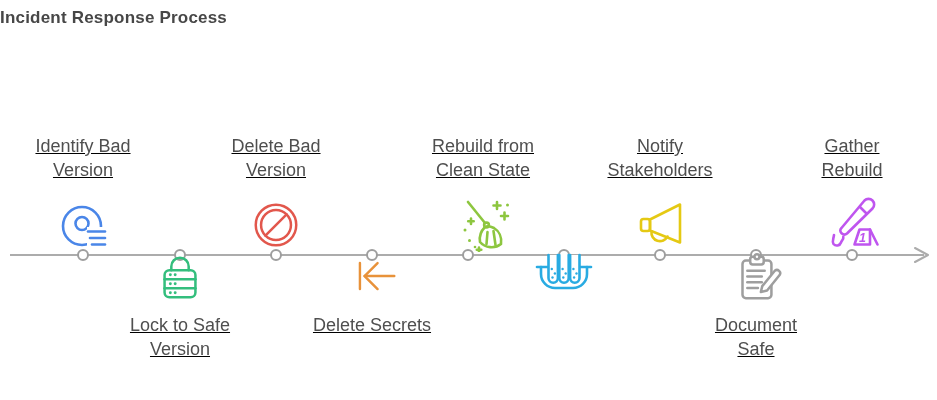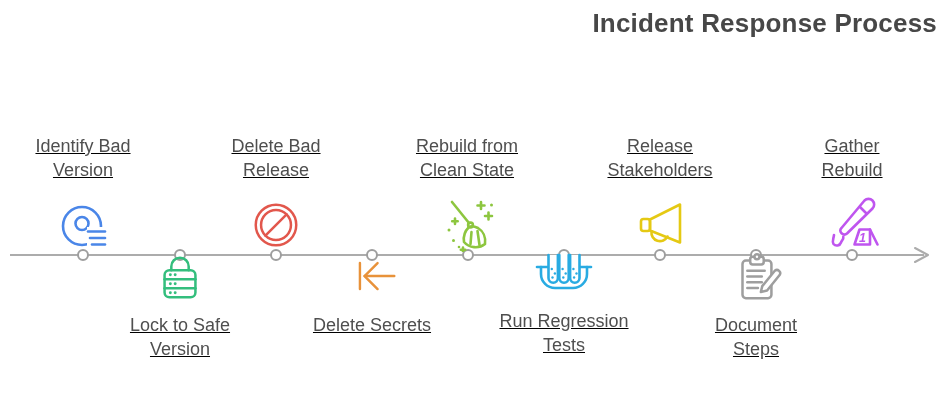--- a/index.html
+++ b/index.html
@@ -1,22 +1,22 @@
 <!DOCTYPE html>
 <html><head>
 <meta charset="utf-8">
 <style>
   html,body{margin:0;padding:0;background:#ffffff;}
   .canvas{
     position:relative;width:937px;height:400px;background:#ffffff;overflow:hidden;
     font-family:"Liberation Sans",sans-serif;
   }
   .title{
-    position:absolute;top:8px;left:0;width:100%;text-align:right;
-    font-size:26px;font-weight:bold;color:#474747;letter-spacing:.2px;
+    position:absolute;top:8px;left:0;width:100%;text-align:left;
+    font-size:17px;font-weight:bold;color:#474747;letter-spacing:.2px;
   }
   .step{
     position:absolute;width:150px;display:flex;flex-direction:column;align-items:center;text-decoration:underline;
   }
   .step.above{top:134px;height:118px;justify-content:space-between;}
   .step.below{top:250px;}
   .label{
     font-size:18px;line-height:24px;color:#4F4F4F;text-align:center;white-space:pre-line;
   }
   .step.below .label{margin-top:9px;}
@@ -88,42 +88,42 @@
             <circle cx="23" cy="44.3" r="1.5"></circle>
         </g>
       </svg>
     </span>
     <div class="label">Lock to Safe
 Version</div>
   </div>
 
   <div class="step above" style="left:201px">
     <div class="label">Delete Bad
-Release</div>
+Version</div>
     <span class="icon" style="color: rgb(226, 87, 76);">
       <svg width="54" height="54" viewBox="0 0 56 56">
         <circle cx="28" cy="28" r="21"></circle>
         <circle cx="28" cy="28" r="15.5"></circle>
         <line x1="17" y1="39" x2="39" y2="17"></line>
       </svg>
     </span>
   </div>
 
   <div class="step below" style="left:297px">
     <span class="icon" style="color: rgb(232, 146, 58);">
       <svg width="52" height="54" viewBox="0 0 56 56">
         <line x1="15" y1="13" x2="15" y2="41"></line>
         <line x1="20" y1="27" x2="52" y2="27"></line>
         <path d="M34,13 L20,27 L34,41"></path>
       </svg>
     </span>
     <div class="label">Delete Secrets</div>
   </div>
 
-  <div class="step above" style="left:392px">
+  <div class="step above" style="left:408px">
     <div class="label">Rebuild from
 Clean State</div>
     <span class="icon" style="color: rgb(141, 198, 63);">
       <svg width="56" height="56" viewBox="0 0 56 56" stroke-width="2.4">
         <line x1="13" y1="6" x2="30" y2="27"></line>
         <circle cx="31.5" cy="29" r="2.4"></circle>
         <path d="M30,31 C26,35 24,40 25,46 C30,52 40,53 46,48 C47,41 44,35 39,32 C36,30.5 32.5,29.5 30,31 Z"></path>
         <line x1="32.5" y1="36" x2="31.5" y2="48"></line>
         <line x1="38.5" y1="35" x2="40.5" y2="49"></line>
         <path d="M42,6 v7 M38.5,9.5 h7"></path>
@@ -154,26 +154,24 @@
             <circle cx="17.5" cy="27.5" r="1.2"></circle>
           <circle cx="27.6" cy="19" r="1.2"></circle>
             <circle cx="30.7" cy="23.5" r="1.2"></circle>
             <circle cx="28.3" cy="27.5" r="1.2"></circle>
           <circle cx="38.4" cy="19" r="1.2"></circle>
             <circle cx="41.5" cy="23.5" r="1.2"></circle>
             <circle cx="39.1" cy="27.5" r="1.2"></circle>
         </g>
       </svg>
     </span>
-    <div class="label">Run Regression
-Tests</div>
   </div>
 
   <div class="step above" style="left:585px">
-    <div class="label">Release
+    <div class="label">Notify
 Stakeholders</div>
     <span class="icon" style="color: rgb(229, 201, 19);">
       <svg width="56" height="56" viewBox="0 0 56 56">
         <path d="M18,23.5 L48,8.5 L48,46.5 L18,34.5 Z"></path>
         <rect x="9" y="23" width="9" height="12" rx="2.5"></rect>
         <path d="M19.5,35.5 A8.5,8.5 0 0 0 35.5,40.5"></path>
       </svg>
     </span>
   </div>
 
@@ -184,21 +182,21 @@
         <rect class="wfill" x="22" y="7" width="14" height="8" rx="2.5" fill="#fff"></rect>
         <circle class="wfill" cx="29" cy="7" r="2.6" fill="#fff"></circle>
         <line x1="19" y1="21.5" x2="37" y2="21.5"></line>
         <line x1="19" y1="27.5" x2="34" y2="27.5"></line>
         <line x1="19" y1="33.5" x2="34" y2="33.5"></line>
         <line x1="19" y1="39.5" x2="30" y2="39.5"></line>
         <path class="wfill" d="M33,43.5 L34.5,37.5 L47.5,21.5 A3.4,3.4 0 0 1 52.5,26 L39.5,42 L33,43.5 Z" fill="#fff"></path>
       </svg>
     </span>
     <div class="label">Document
-Steps</div>
+Safe</div>
   </div>
 
   <div class="step above" style="left:777px">
     <div class="label">Gather
 Rebuild</div>
     <span class="icon" style="color: rgb(191, 85, 239);">
       <svg width="56" height="56" viewBox="0 0 56 56" stroke-width="2.4">
         <path d="M40.5,4.5 A5.6,5.6 0 0 1 48.5,12.5 L23,37.5 C19.5,40.5 13.8,35.5 17.5,32 Z"></path>
         <line x1="36" y1="11" x2="42.5" y2="17.5"></line>
         <path d="M10,39 C9.5,43 7.8,45.5 9.5,48 A4.4,4.4 0 0 0 17,46.5 C18,44 19.8,43.5 19.3,40.8"></path>

